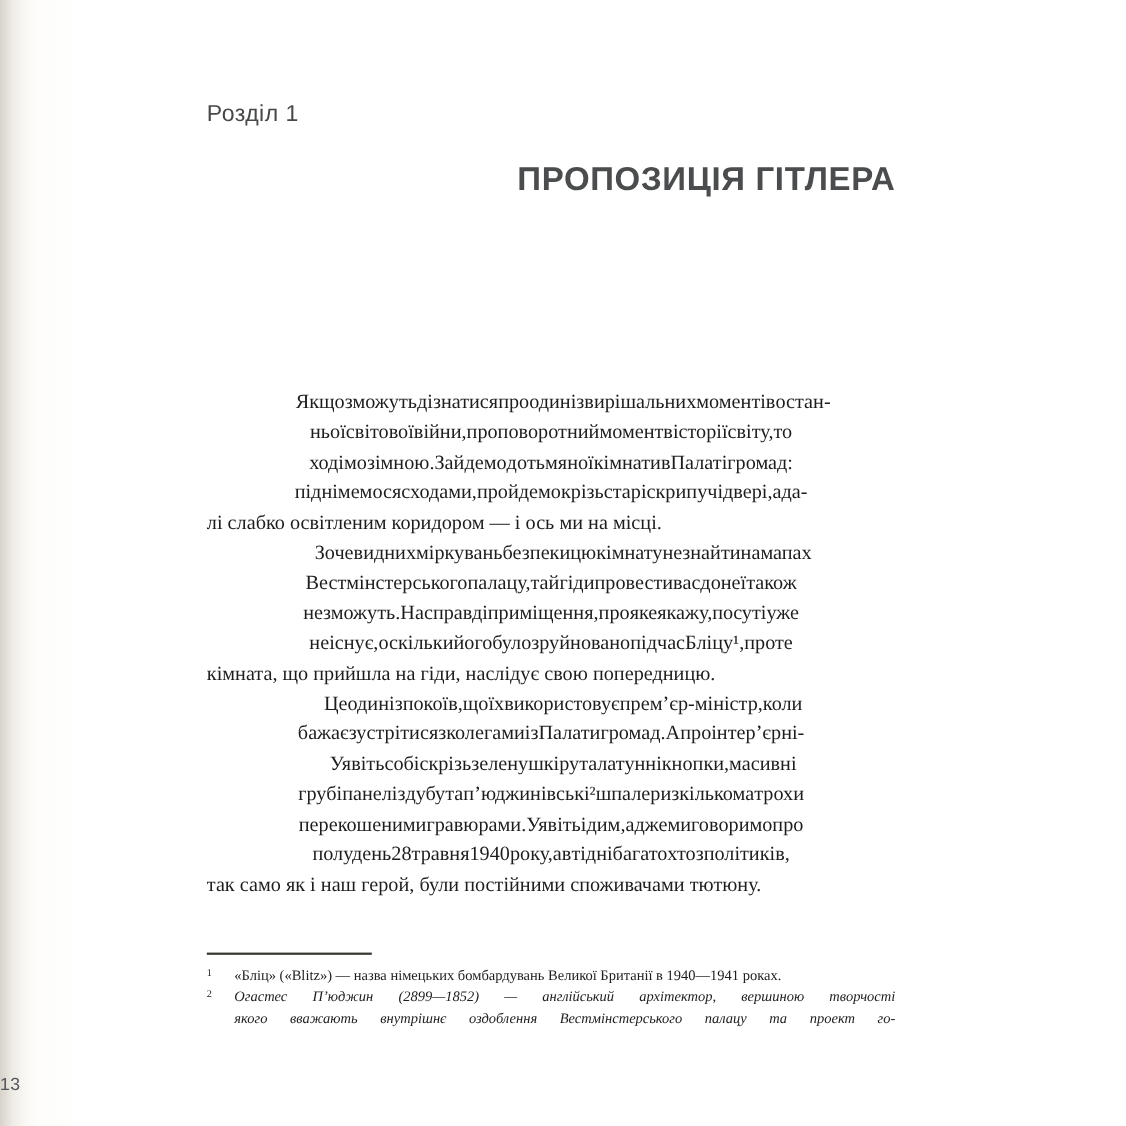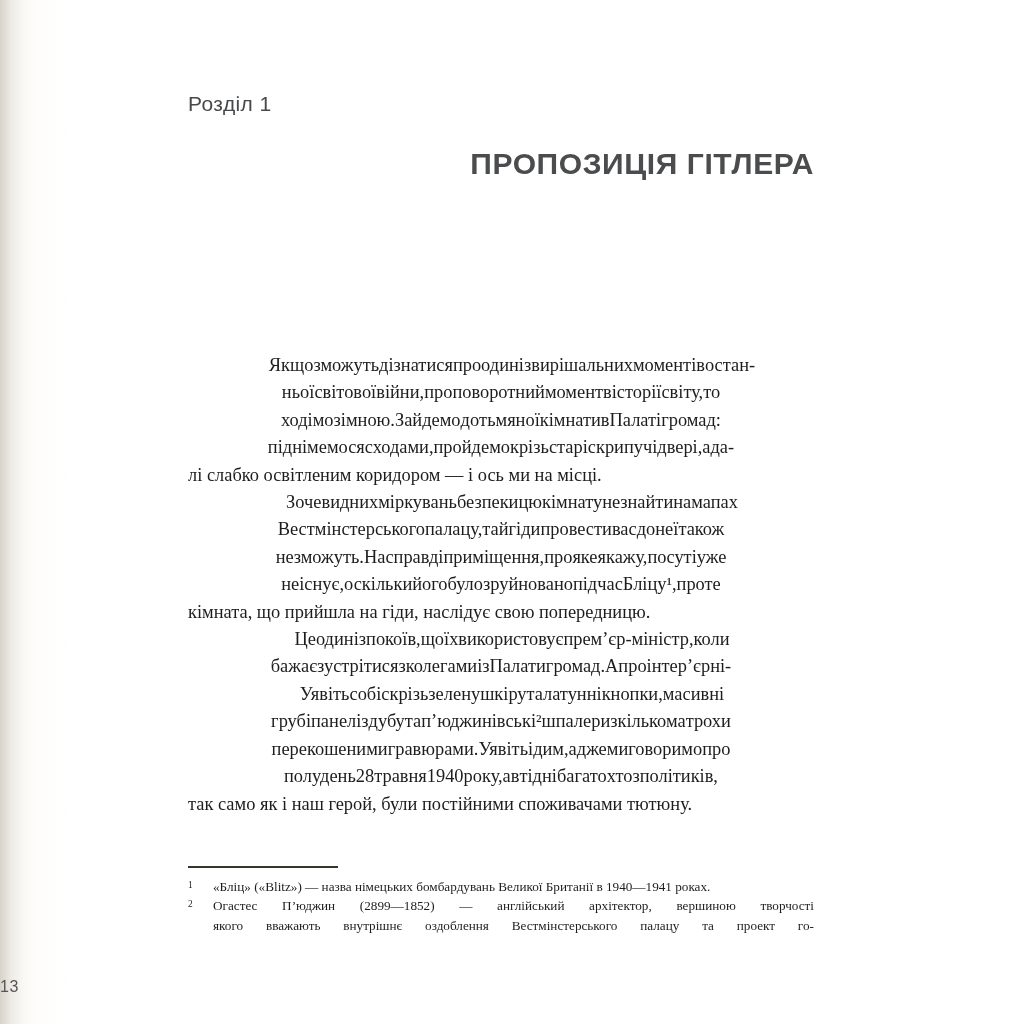--- a/index.html
+++ b/index.html
@@ -131,21 +131,21 @@
   .fn-marker {
     width: 25px;
     flex: 0 0 25px;
     font-size: 9.4px;
     line-height: 16px;
     color: #1d1d1c;
   }
   .fn-body { flex: 1 1 auto; }
   .fn-line { display: block; white-space: nowrap; }
   .fn-line.j { display: flex; justify-content: space-between; }
-  .fn-line.j > span { white-space: pre; }
+  .fn-line.j > span { white-space: pre; font-style: italic; }
 
   
   .folio {
     position: absolute;
     left: 0;
     width: 814px;
     top: 978px;
     text-align: left;
     font-family: "Liberation Sans", "DejaVu Sans", sans-serif;
     font-size: 16px;

